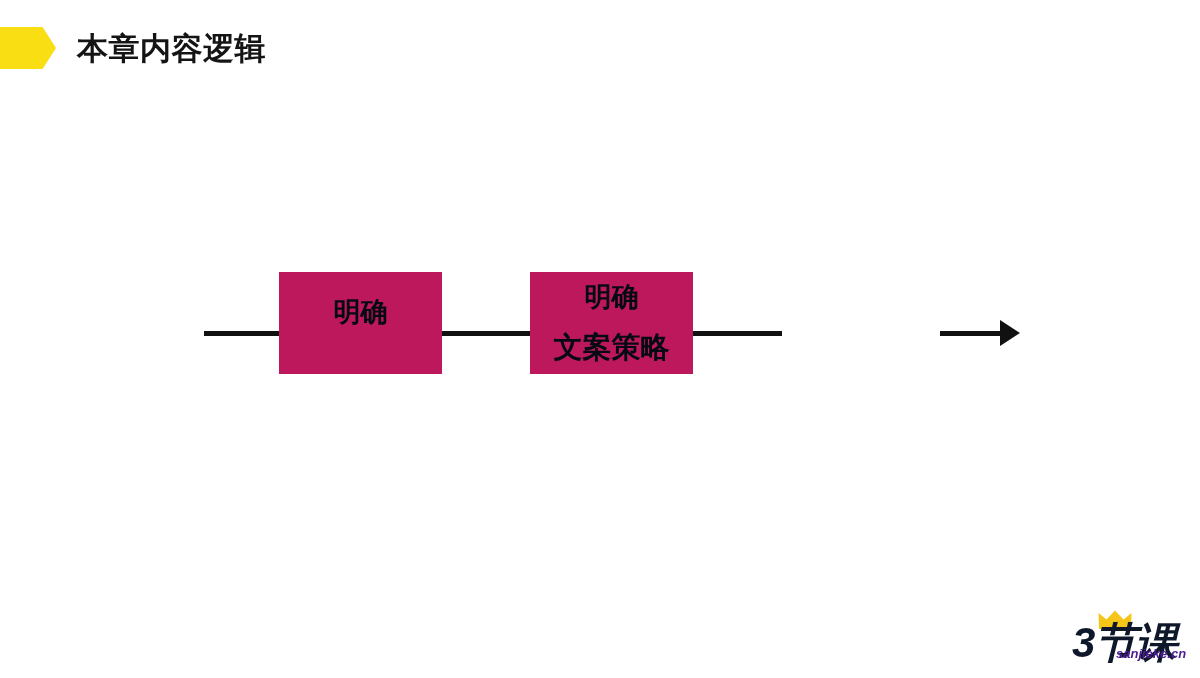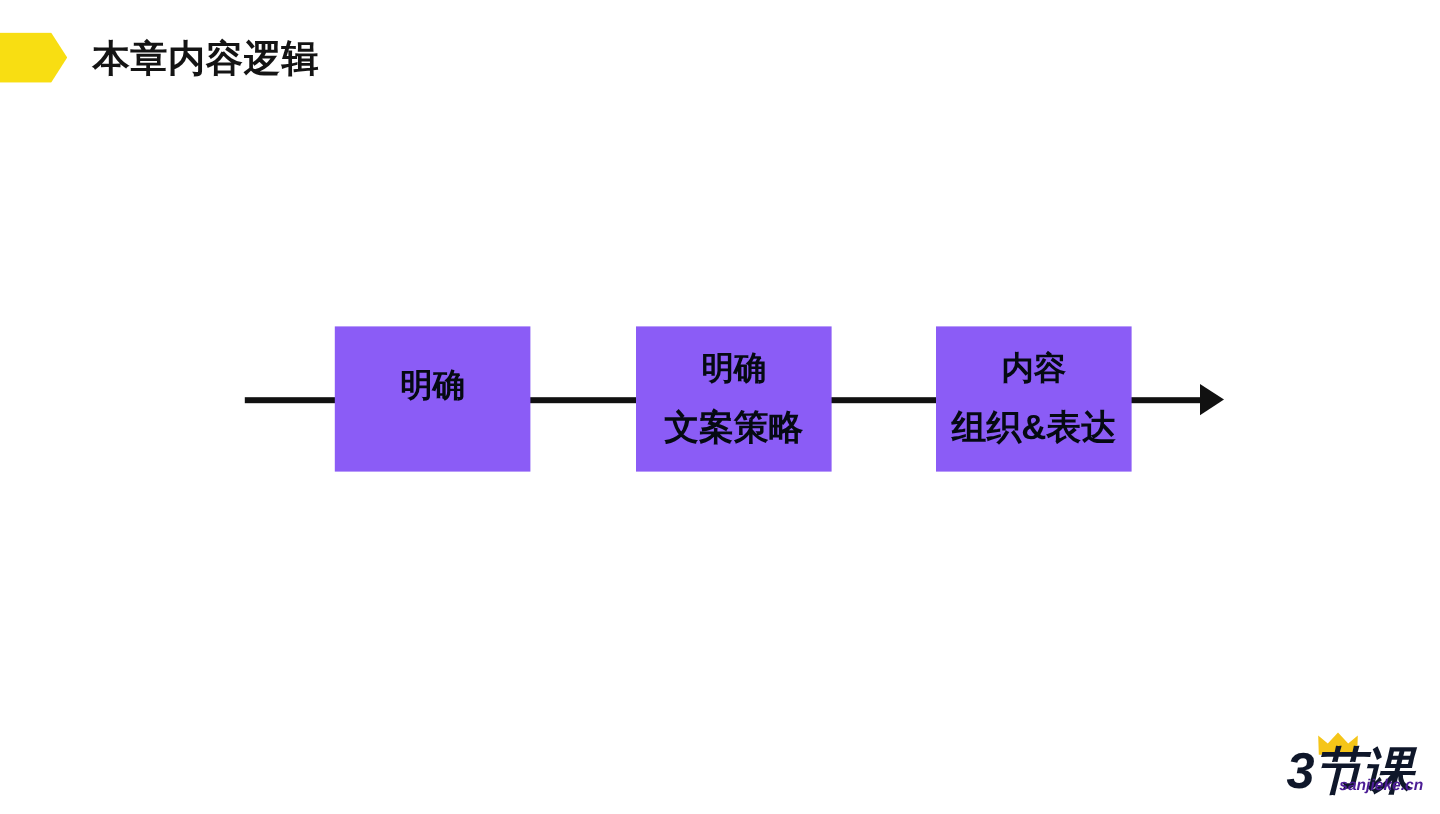--- a/index.html
+++ b/index.html
@@ -70,22 +70,22 @@
     height: 0;
     border-top: 13px solid transparent;
     border-bottom: 13px solid transparent;
     border-left: 20px solid #111111;
   }
 
   .flow-box {
     position: absolute;
     top: 272px;
     width: 163px;
-    height: 121px;
-    background: #8b5cf6;
+    height: 102px;
+    background: #be185d;
     display: flex;
     flex-direction: column;
     align-items: center;
     justify-content: center;
     pointer-events: auto;
   }
   #flow-box-1 { left: 279px; }
   #flow-box-2 { left: 530px; }
   #flow-box-3 { left: 780px; }
 
@@ -162,24 +162,20 @@
 
   <div class="flow-box" id="flow-box-1">
     <div class="flow-box-line1">明确</div>
   </div>
 
   <div class="flow-box" id="flow-box-2">
     <div class="flow-box-line1">明确</div>
     <div class="flow-box-line2">文案策略</div>
   </div>
 
-  <div class="flow-box" id="flow-box-3">
-    <div class="flow-box-line1">内容</div>
-    <div class="flow-box-line2">组织&amp;表达</div>
-  </div>
 </div>
 
 <div id="logo">
   <svg id="logo-crown" viewBox="0 0 34 20">
     <path d="M1 19 L0.5 3 L8.5 9.5 L17 0.5 L25.5 9.5 L33.5 3 L33 19 Z" fill="#f5c518"></path>
   </svg>
   <div id="logo-wordmark">3节课</div>
   <div id="logo-url">sanjieke.cn</div>
 </div>
 

